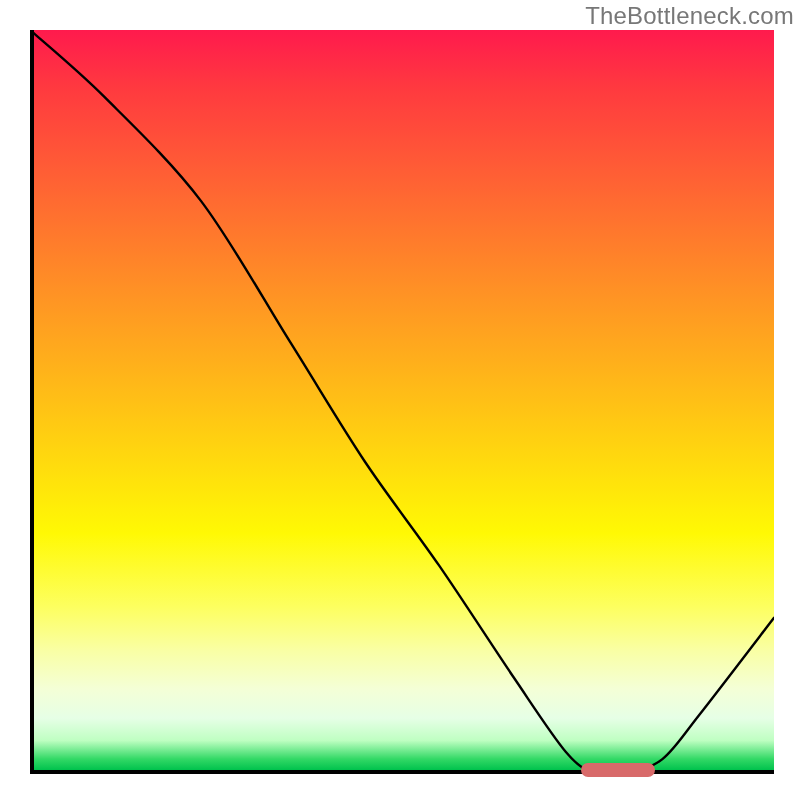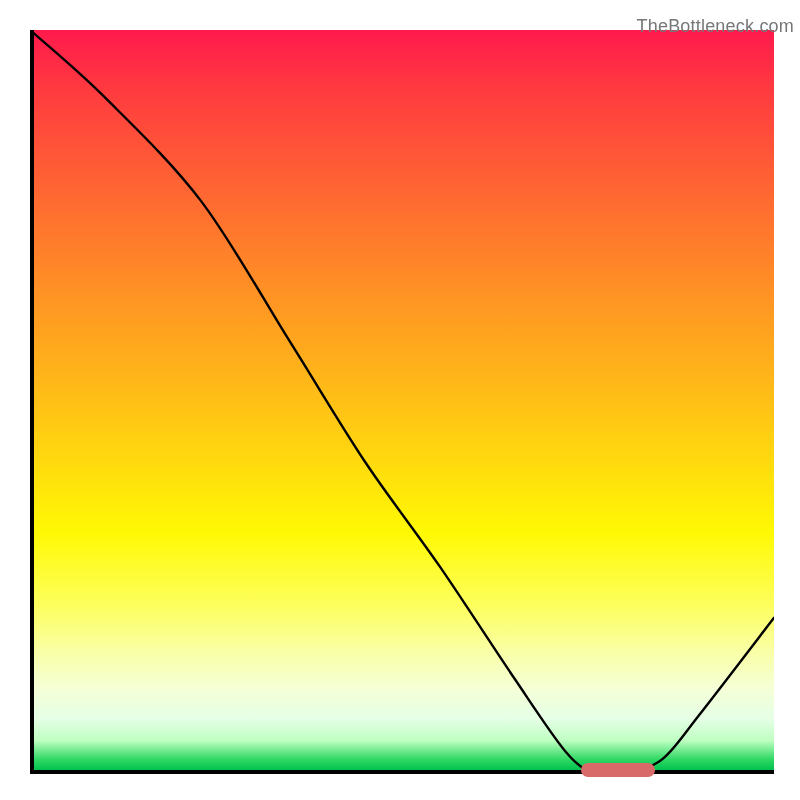--- a/index.html
+++ b/index.html
@@ -11,24 +11,24 @@
     background: #fff;
     font-family: Arial, Helvetica, sans-serif;
   }
   .container {
     position: relative;
     width: 800px;
     height: 800px;
   }
   .watermark {
     position: absolute;
-    top: 16px;
+    top: 2px;
     right: 6px;
     color: #777;
-    font-size: 18px;
+    font-size: 24px;
     font-weight: 500;
     z-index: 30;
     letter-spacing: 0.2px;
   }
   .plot-area {
     position: absolute;
     left: 30px;
     top: 30px;
     width: 740px;
     height: 740px;

